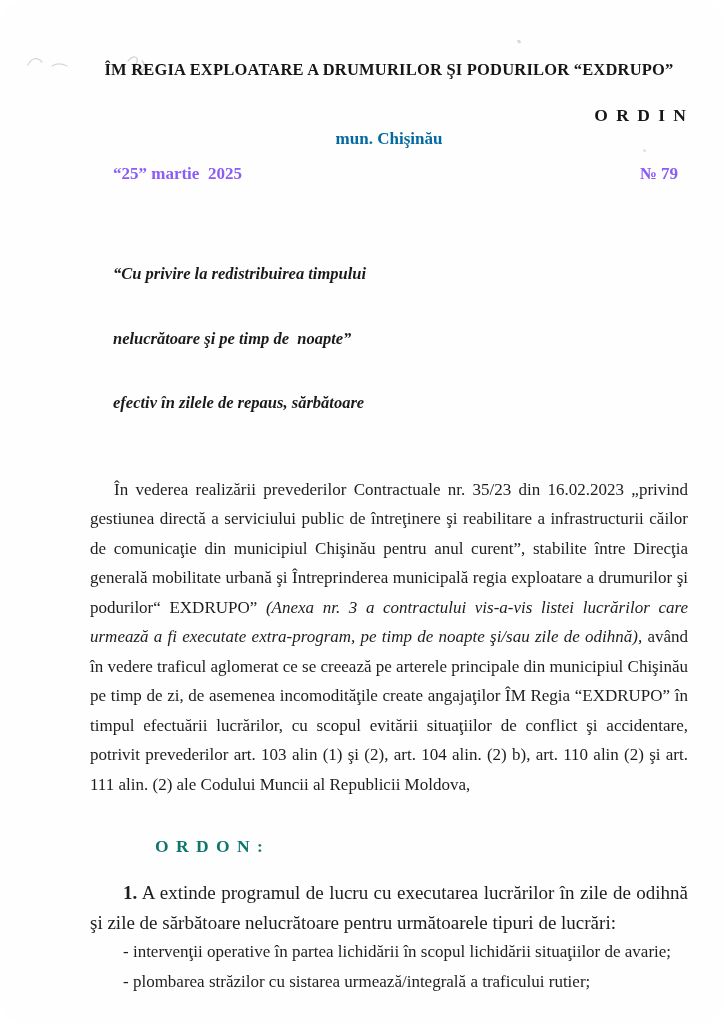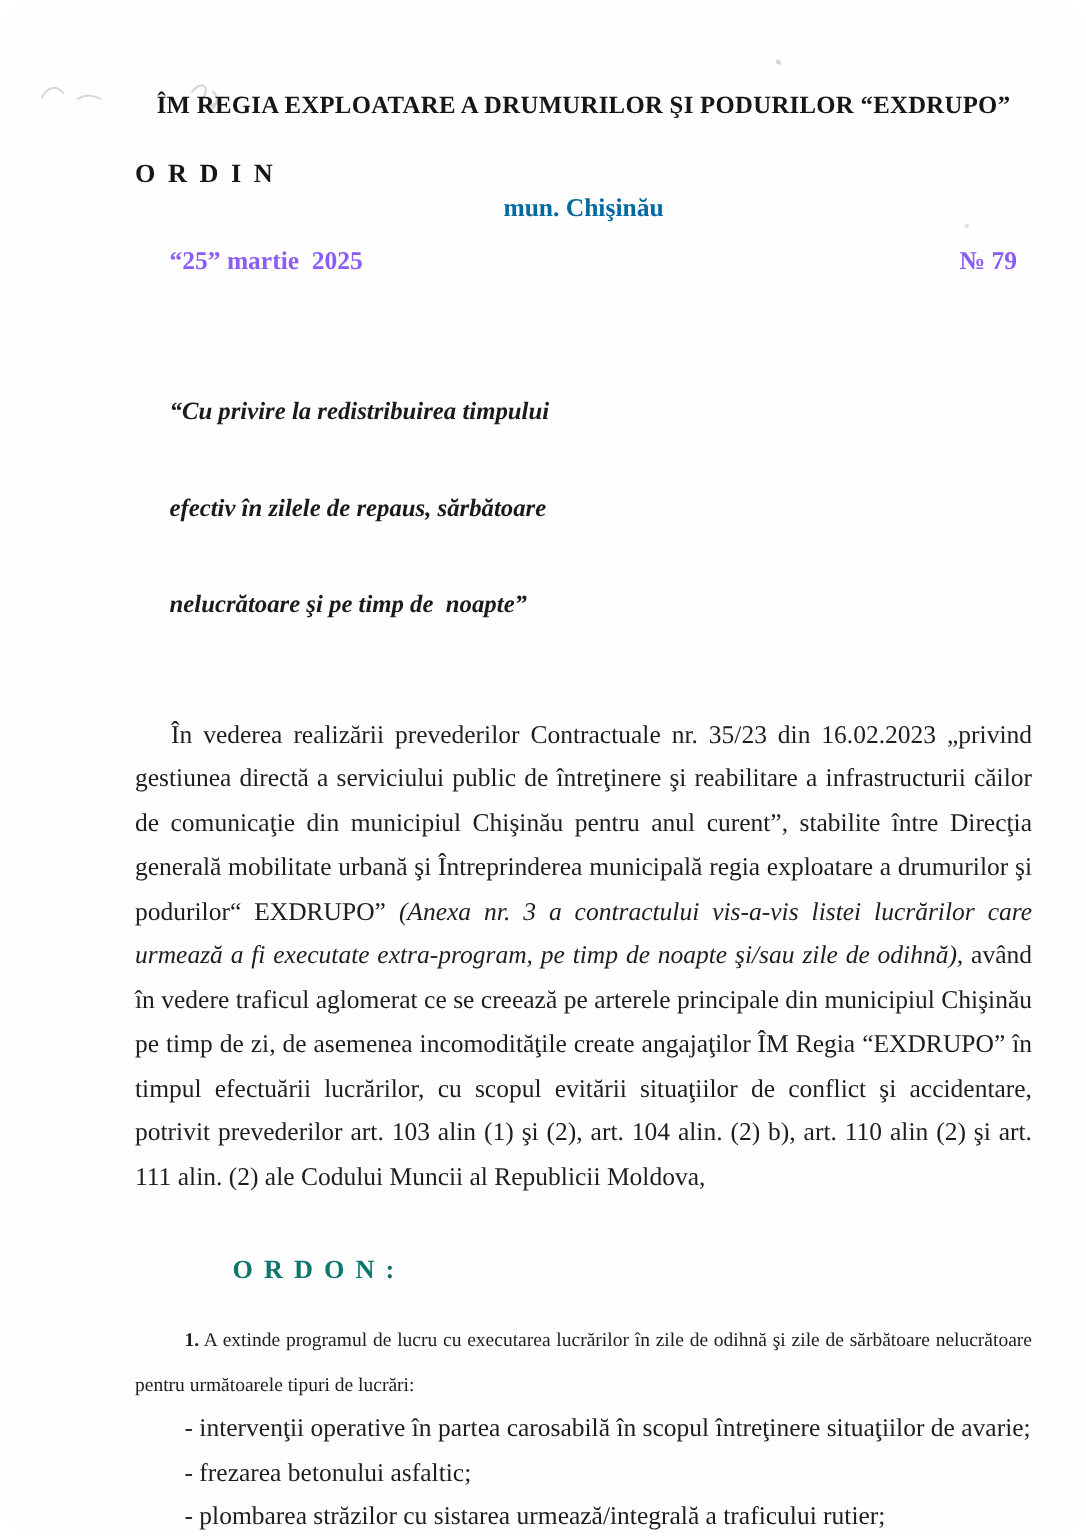--- a/index.html
+++ b/index.html
@@ -15,21 +15,21 @@
   .content {
     position: absolute; left: 0; top: 0; width: 724px;
     padding: 0 36px 0 90px; box-sizing: border-box;
   }
   .org-title {
     margin-top: 60px; text-align: center;
     font-weight: bold; font-size: 16.5px; line-height: 20px;
     letter-spacing: 0.2px; color: #161616;
   }
   .doc-type {
-    margin-top: 24px; text-align: left;
+    margin-top: 24px; text-align: right;
     font-weight: bold; font-size: 17.5px; line-height: 22px;
     letter-spacing: 2px; color: #161616; white-space: pre;
   }
   .place-line {
     margin-top: 2px; text-align: center;
     font-weight: bold; font-size: 17px; line-height: 22px; color: #0369a1;
   }
   .meta-row {
     margin-top: 14px; display: flex; justify-content: space-between;
     font-weight: bold; font-size: 17px; line-height: 20px;
@@ -43,21 +43,21 @@
   .intro {
     margin: 18px 0 0; font-size: 17px; line-height: 29.5px;
     text-align: justify; text-indent: 24px;
   }
   .ordon-heading {
     margin-top: 35px; padding-left: 65px;
     font-weight: bold; font-size: 17.5px; letter-spacing: 1.5px;
     line-height: 24px; white-space: pre; color: #0f766e;
   }
   .order-item {
-    margin: 20px 0 0; font-size: 13px; line-height: 29.5px;
+    margin: 20px 0 0; font-size: 19px; line-height: 29.5px;
     text-align: justify; text-indent: 33px;
   }
   .bullet {
     margin: 0; font-size: 17px; line-height: 29.5px;
     text-align: justify; text-indent: 33px;
   }
   .pencil-mark { position: absolute; left: 20px; top: 45px; opacity: 0.65; }
   .speck { position: absolute; background: #a9a9ad; border-radius: 50%; }
   .speck-1 { left: 517px; top: 40px; width: 4px; height: 3px; opacity: 0.45; transform: rotate(35deg); }
   .speck-2 { left: 643px; top: 149px; width: 3px; height: 3px; opacity: 0.35; }
@@ -82,28 +82,27 @@
 
     <div class="place-line">mun. Chişinău</div>
 
     <div class="meta-row">
       <span>“25” martie  2025</span>
       <span>№ 79</span>
     </div>
 
     <div class="subject">
       <div>“Cu privire la redistribuirea timpului</div>
+      <div>nelucrătoare şi pe timp de  noapte”</div>
       <div>efectiv în zilele de repaus, sărbătoare</div>
-      <div>nelucrătoare şi pe timp de  noapte”</div>
     </div>
 
     <p class="intro"><span>În vederea realizării prevederilor Contractuale nr. 35/23 din 16.02.2023 „privind gestiunea directă a serviciului public de întreţinere şi reabilitare a infrastructurii căilor de comunicaţie din municipiul Chişinău pentru anul curent”, stabilite între Direcţia generală mobilitate urbană şi Întreprinderea municipală regia exploatare a drumurilor şi podurilor“ EXDRUPO” </span><em>(Anexa nr. 3 a contractului vis-a-vis listei lucrărilor care urmează a fi executate extra-program, pe timp de noapte şi/sau zile de odihnă),</em><span> având în vedere traficul aglomerat ce se creează pe arterele principale din municipiul Chişinău pe timp de zi, de asemenea incomodităţile create angajaţilor ÎM Regia “EXDRUPO” în timpul  efectuării lucrărilor, cu scopul evitării situaţiilor de conflict şi accidentare, potrivit prevederilor art. 103 alin (1) şi (2), art. 104 alin. (2) b), art. 110 alin (2)  şi art. 111 alin. (2) ale Codului Muncii al Republicii Moldova,</span></p>
 
     <div class="ordon-heading">O R D O N :</div>
 
     <p class="order-item"><b>1.</b><span> A extinde programul de lucru cu executarea lucrărilor în zile de odihnă şi zile de sărbătoare nelucrătoare pentru următoarele tipuri de lucrări:</span></p>
 
-    <p class="bullet">- intervenţii operative în partea carosabilă în scopul întreţinere situaţiilor de avarie;</p>
-    <p class="bullet">- frezarea betonului asfaltic;</p>
+    <p class="bullet">- intervenţii operative în partea lichidării în scopul lichidării situaţiilor de avarie;</p>
     <p class="bullet">- plombarea străzilor cu sistarea urmează/integrală a traficului rutier;</p>
 
   </div>
 </div>
 
 </body></html>

